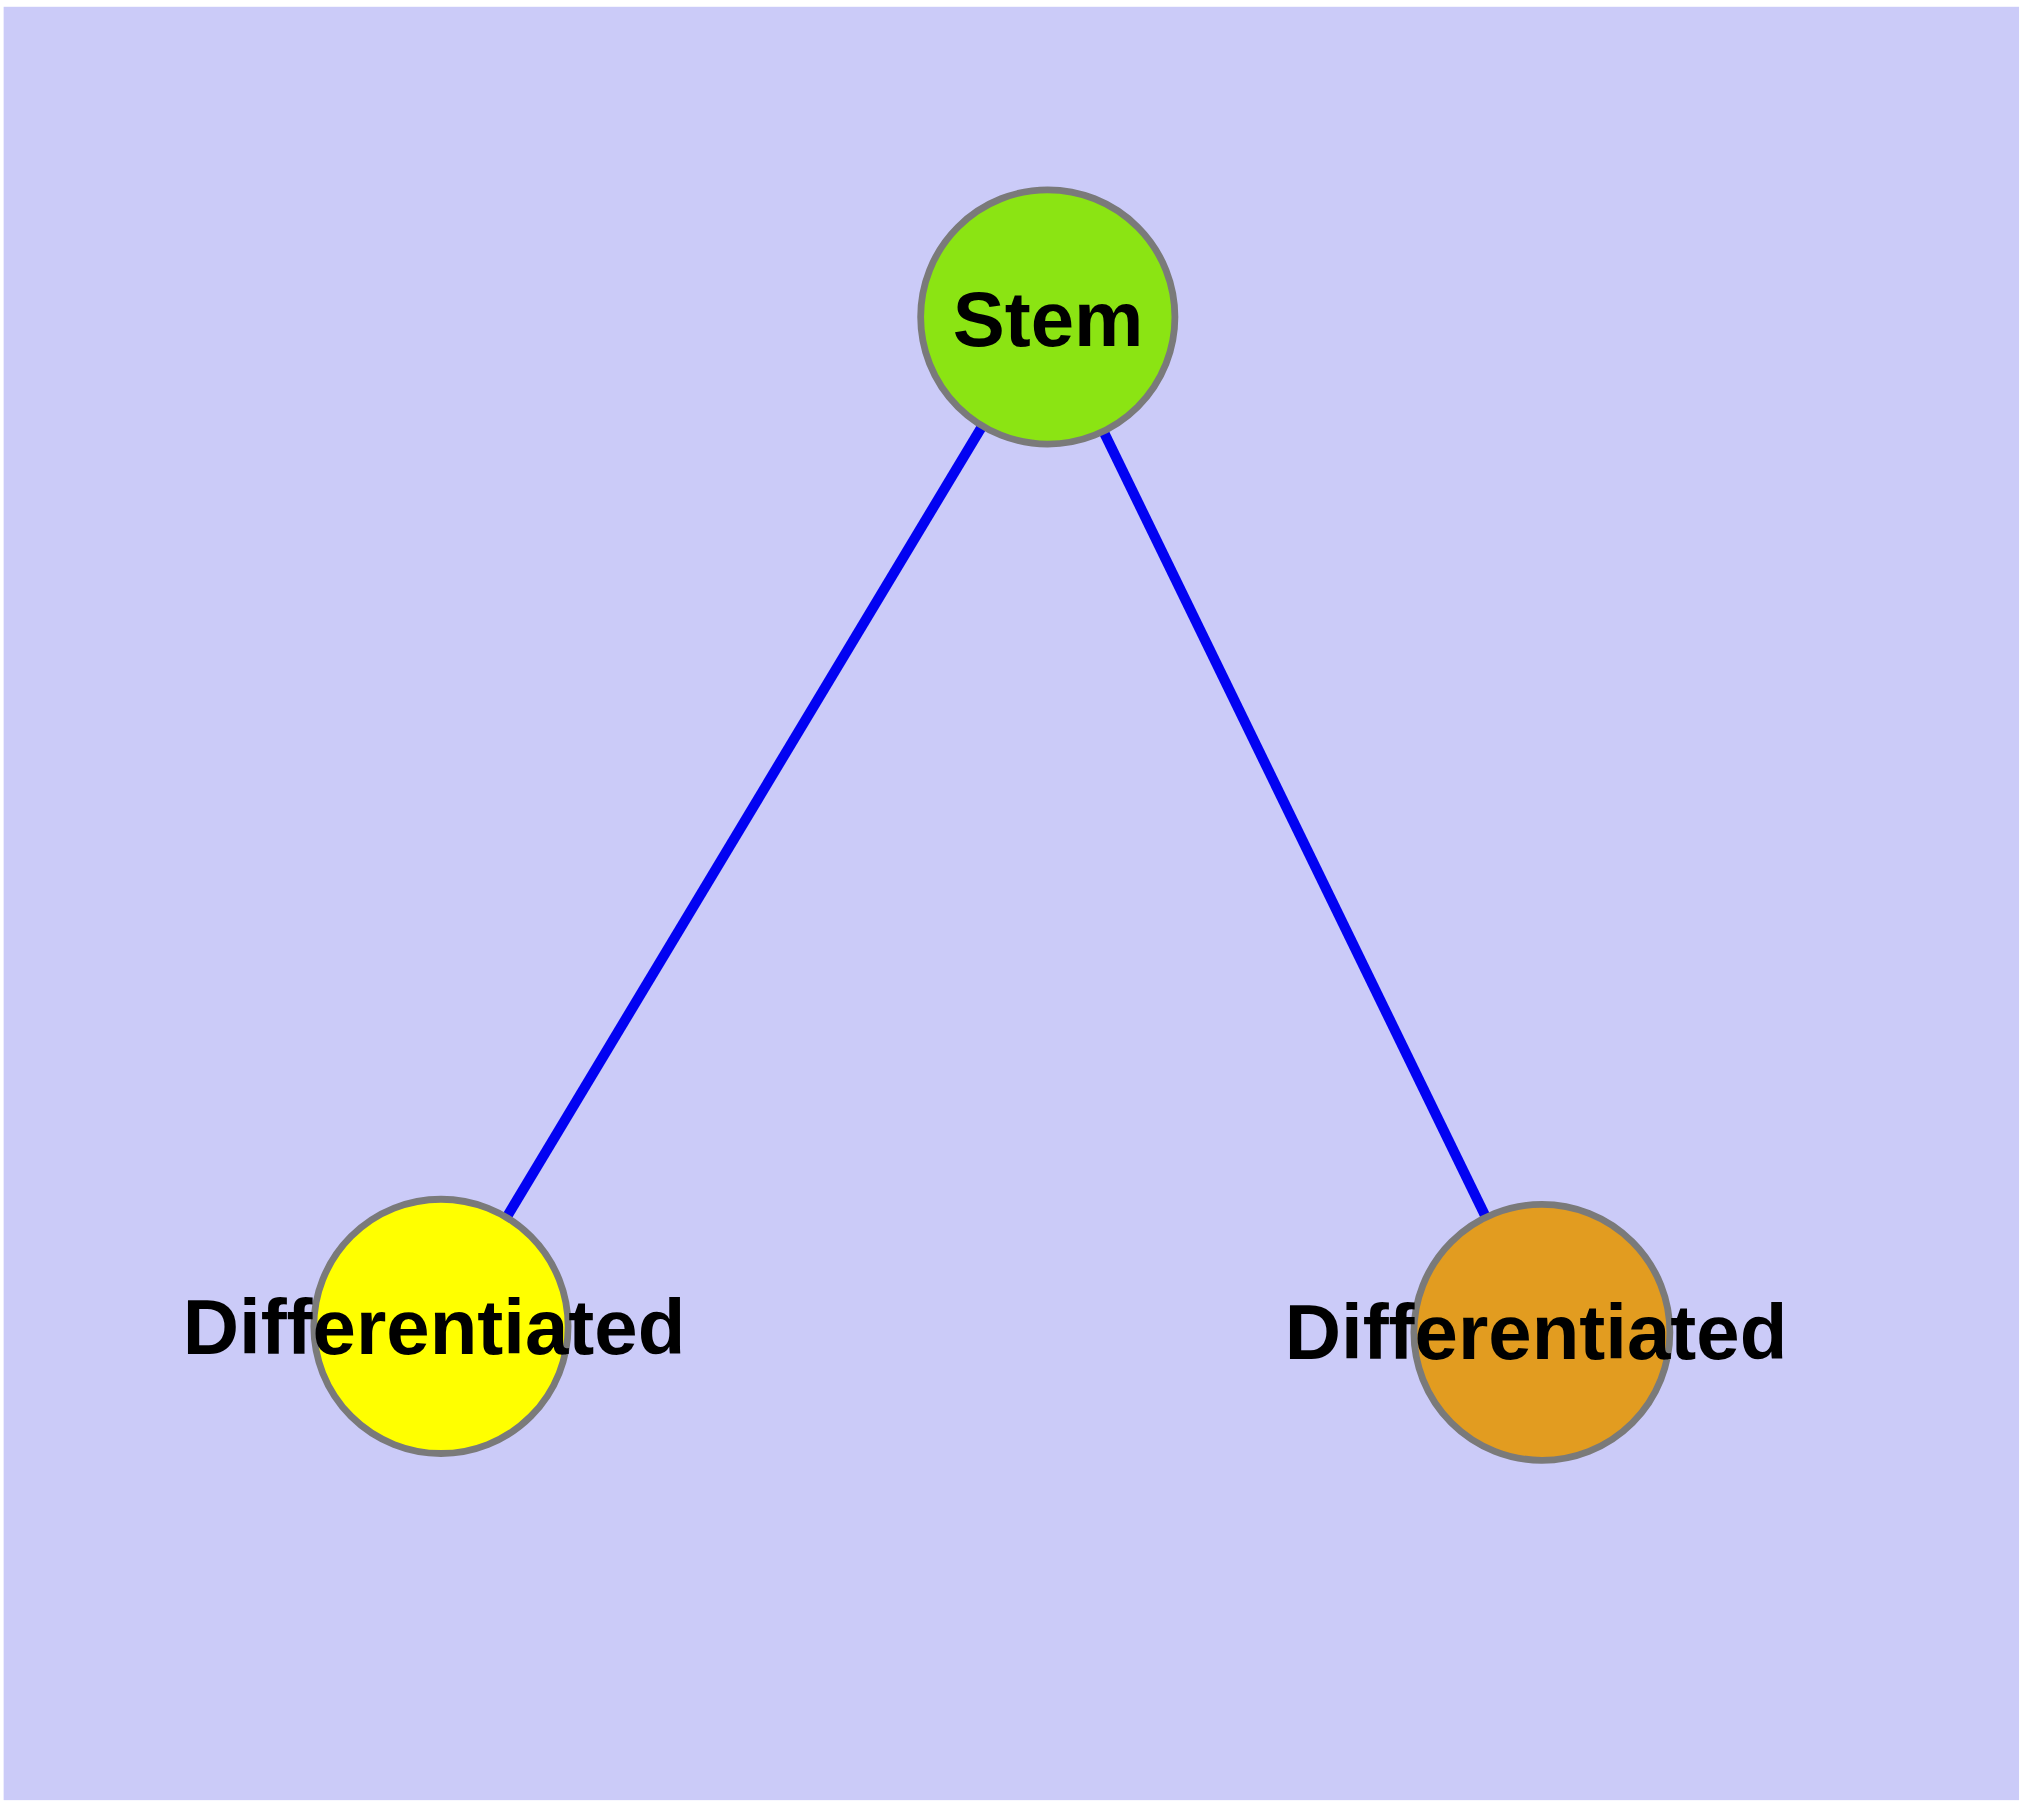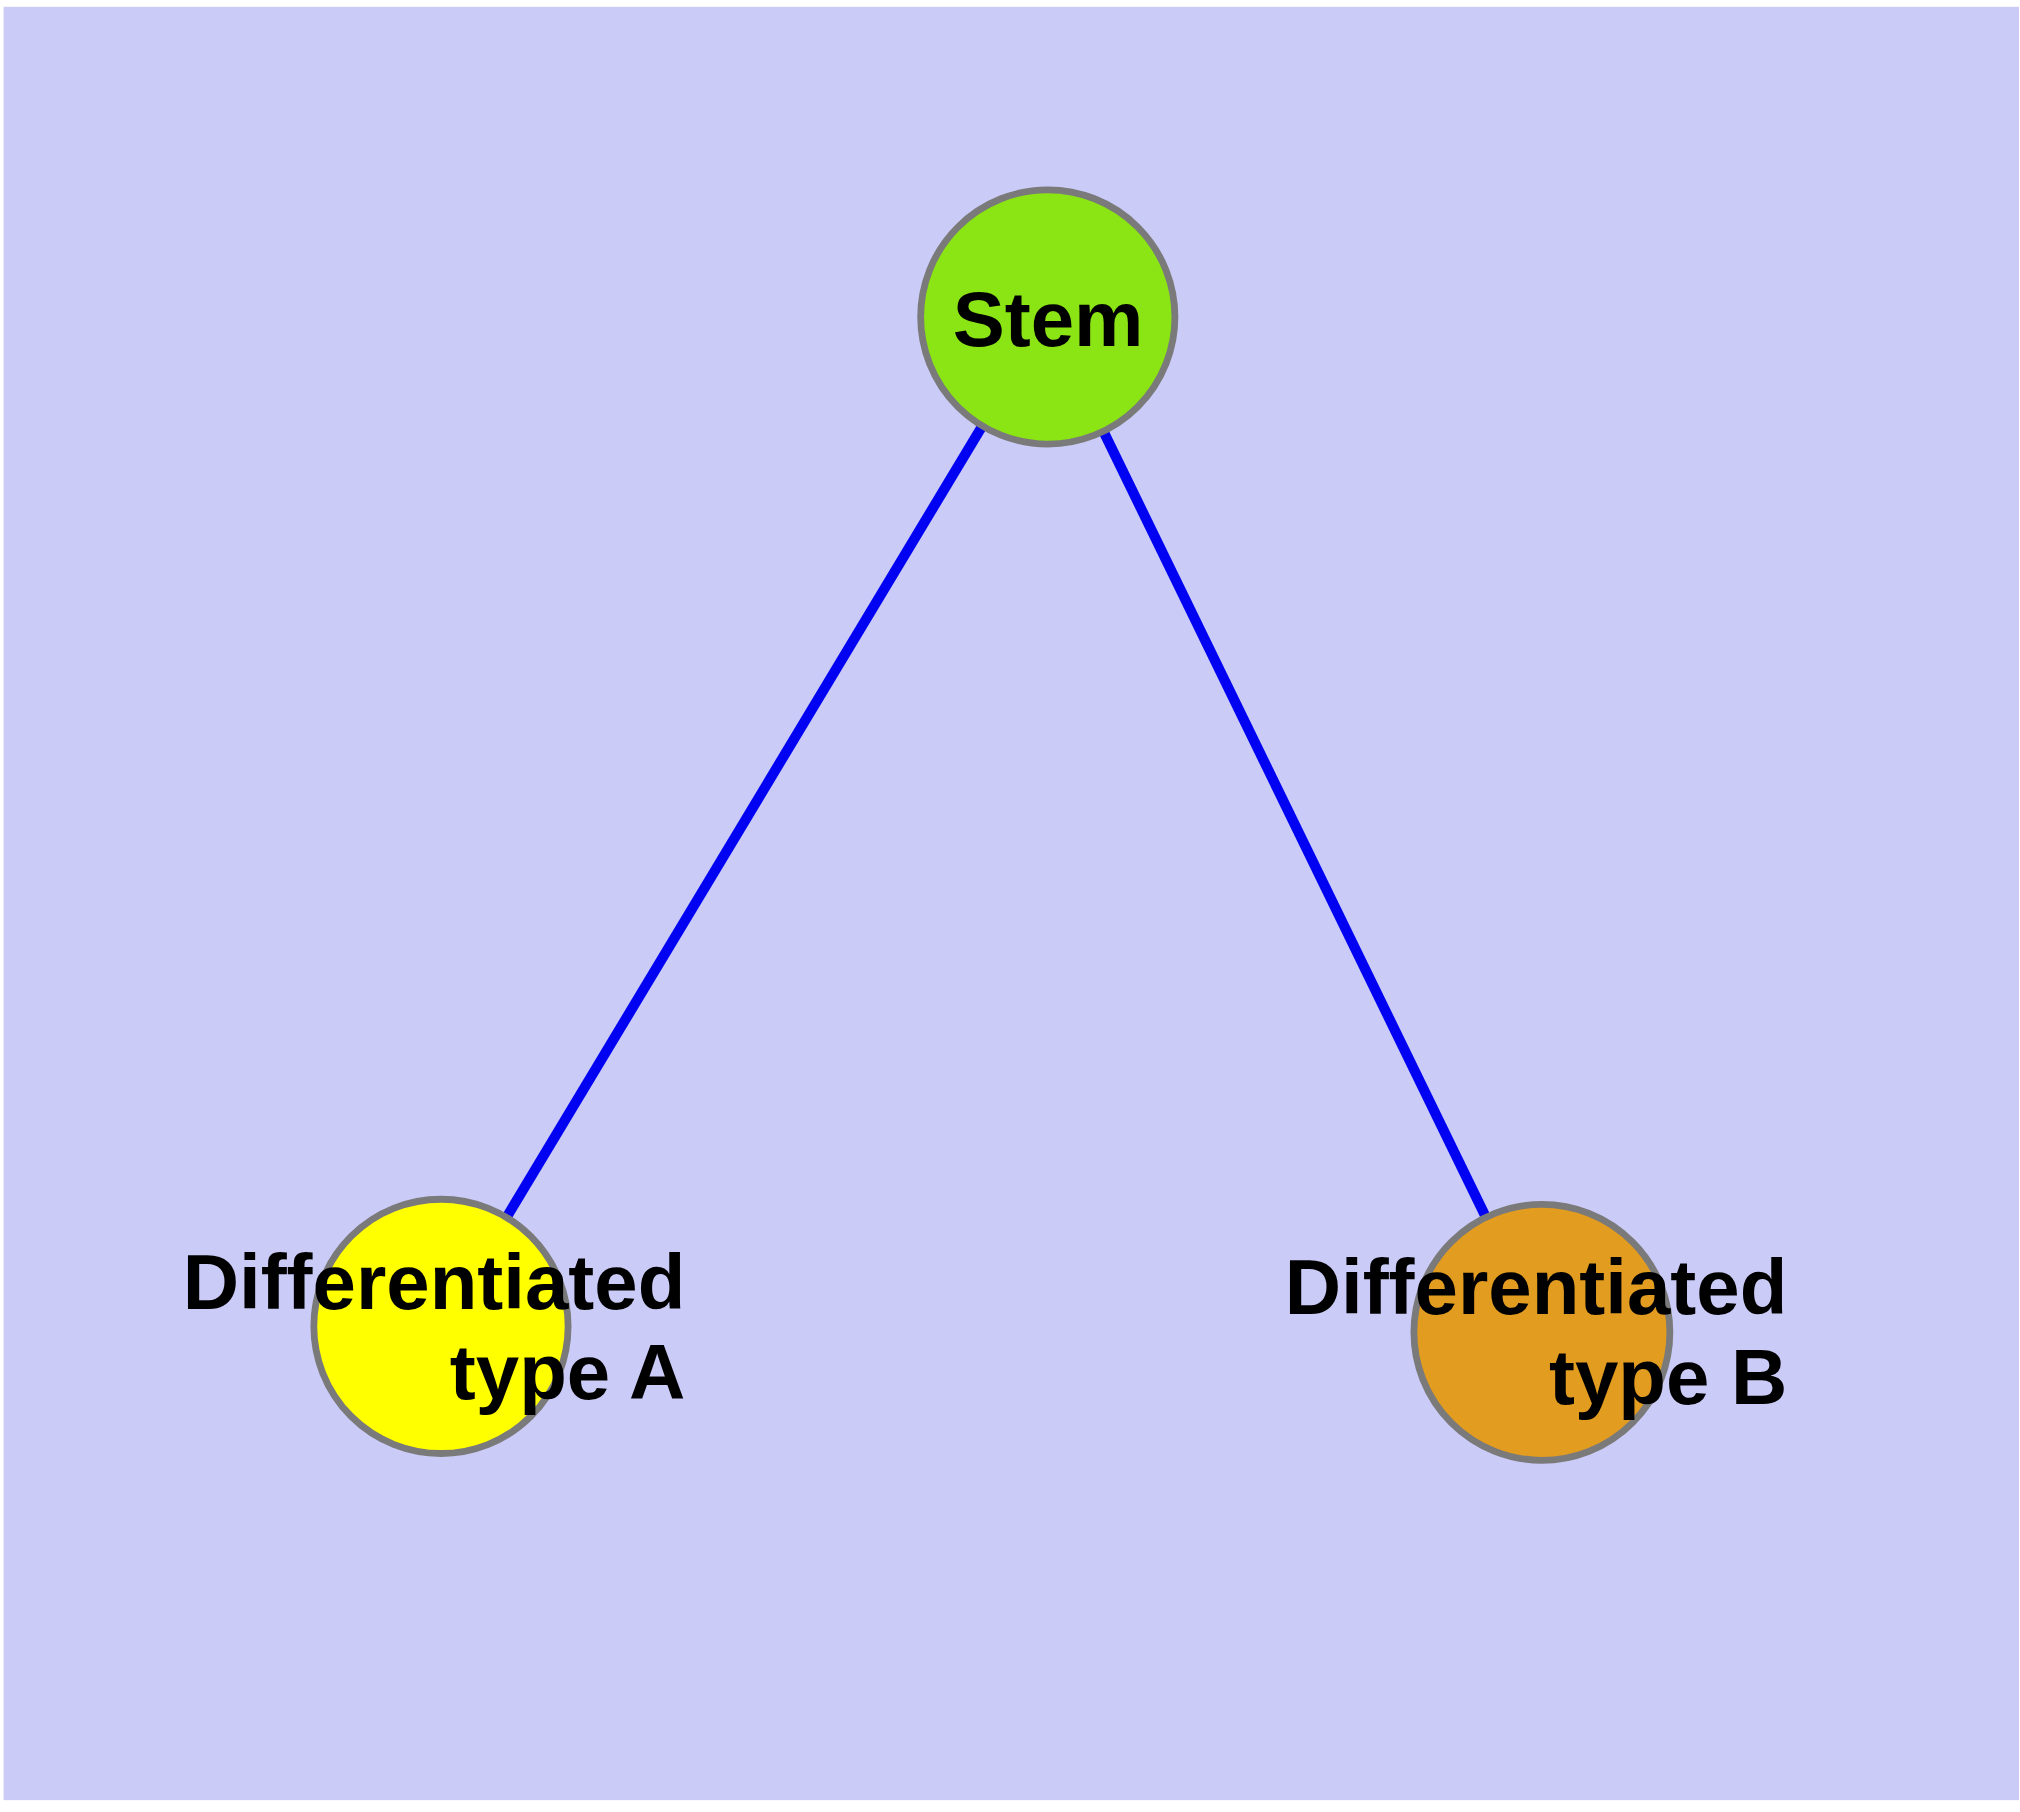--- a/index.html
+++ b/index.html
@@ -62,22 +62,20 @@
 
     <circle class="node-circle" cx="1236" cy="374" r="150" fill="#8BE413"></circle>
     <circle class="node-circle" cx="520" cy="1565" r="150" fill="#FFFF00"></circle>
     <circle class="node-circle" cx="1819" cy="1572" r="151" fill="#E29C20"></circle>
   </svg>
 
   <div class="node-label label-stem">Stem</div>
 
   <div class="node-label label-type-a">
     <span class="label-line">Differentiated</span>
-    <span class="label-line">type A</span>
   </div>
 
   <div class="node-label label-type-b">
     <span class="label-line">Differentiated</span>
-    <span class="label-line">type B</span>
   </div>
 
 </div>
 
 
 </body></html>

